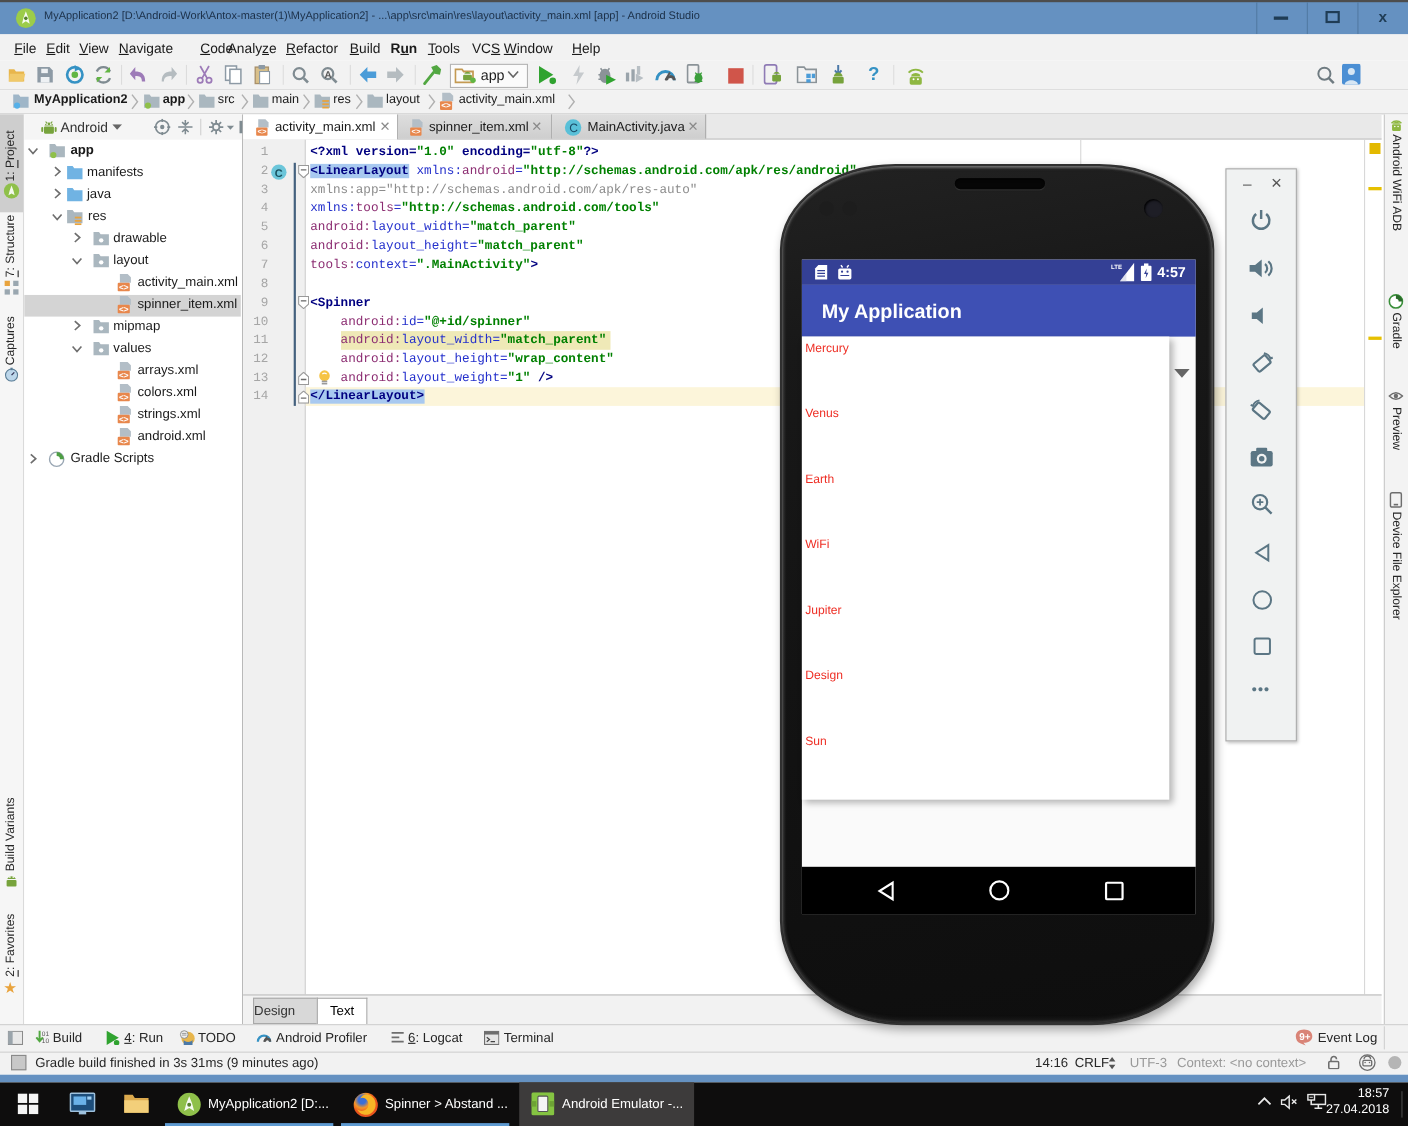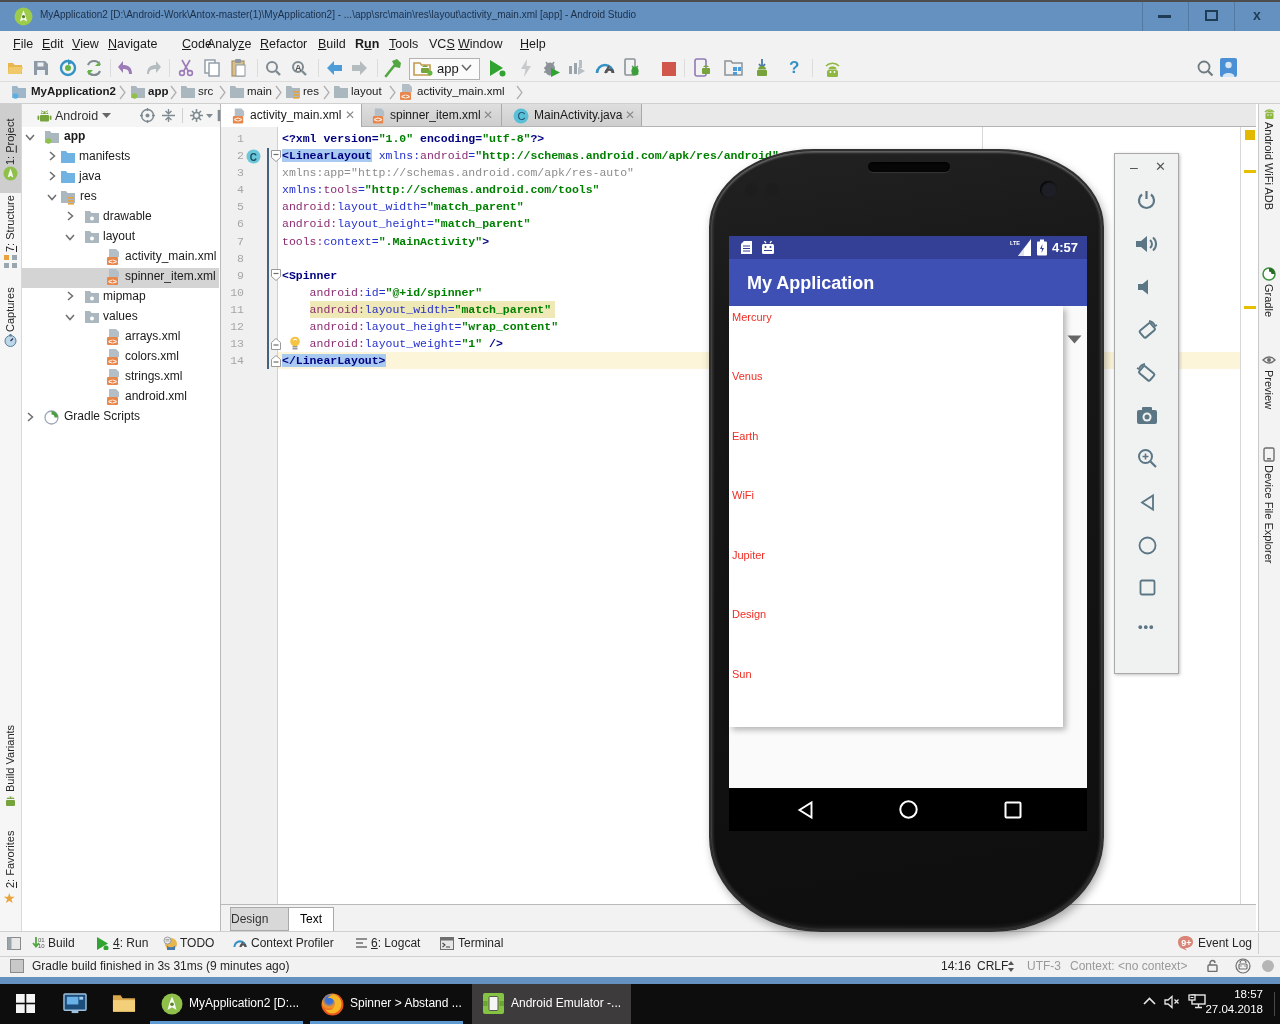--- a/index.html
+++ b/index.html
@@ -584,21 +584,21 @@
       <path d="M4 9 C4 12 12 12 12 9 L12 14 H4 Z" fill="#4b79a8"></path>
       <circle cx="4.5" cy="4.5" r="3.5" fill="#eee" stroke="#888" stroke-width="0.8"></circle>
       <path d="M2.5 3.5 h4 M2.5 5 h4" stroke="#888" stroke-width="0.7"></path>
     </svg>
 <div class="ab" style="left:180px;top:5px;">TODO</div>
 <svg class="ab" style="left:233px;top:6px;" width="14" height="13" viewBox="0 0 20 18">
       <path d="M2 14 A 8 8 0 0 1 18 14" fill="none" stroke="#3592c4" stroke-width="3"></path>
       <path d="M11 14 A 3 3 0 0 1 18 14" fill="none" stroke="#555" stroke-width="3"></path>
       <path d="M10 14 L14 7" stroke="#555" stroke-width="2"></path>
     </svg>
-<div class="ab" style="left:251px;top:5px;">Context Profiler</div>
+<div class="ab" style="left:251px;top:5px;">Android Profiler</div>
 <svg class="ab" style="left:355px;top:6px;" width="13" height="13">
       <path d="M1 2 h11 M1 6 h7 M1 10 h11" stroke="#6e6e6e" stroke-width="1.6"></path>
     </svg>
 <div class="ab" style="left:371px;top:5px;"><span style="text-decoration:underline">6</span>: Logcat</div>
 <svg class="ab" style="left:440px;top:6px;" width="14" height="13">
       <rect x="0.5" y="0.5" width="13" height="12" fill="#e6e6e6" stroke="#6e6e6e"></rect>
       <rect x="0.5" y="0.5" width="13" height="3" fill="#6e6e6e"></rect>
       <path d="M2.5 6 L5 8 L2.5 10 M6 10 H10" stroke="#444" stroke-width="1.1" fill="none"></path>
     </svg>
 <div class="ab" style="left:458px;top:5px;">Terminal</div>

